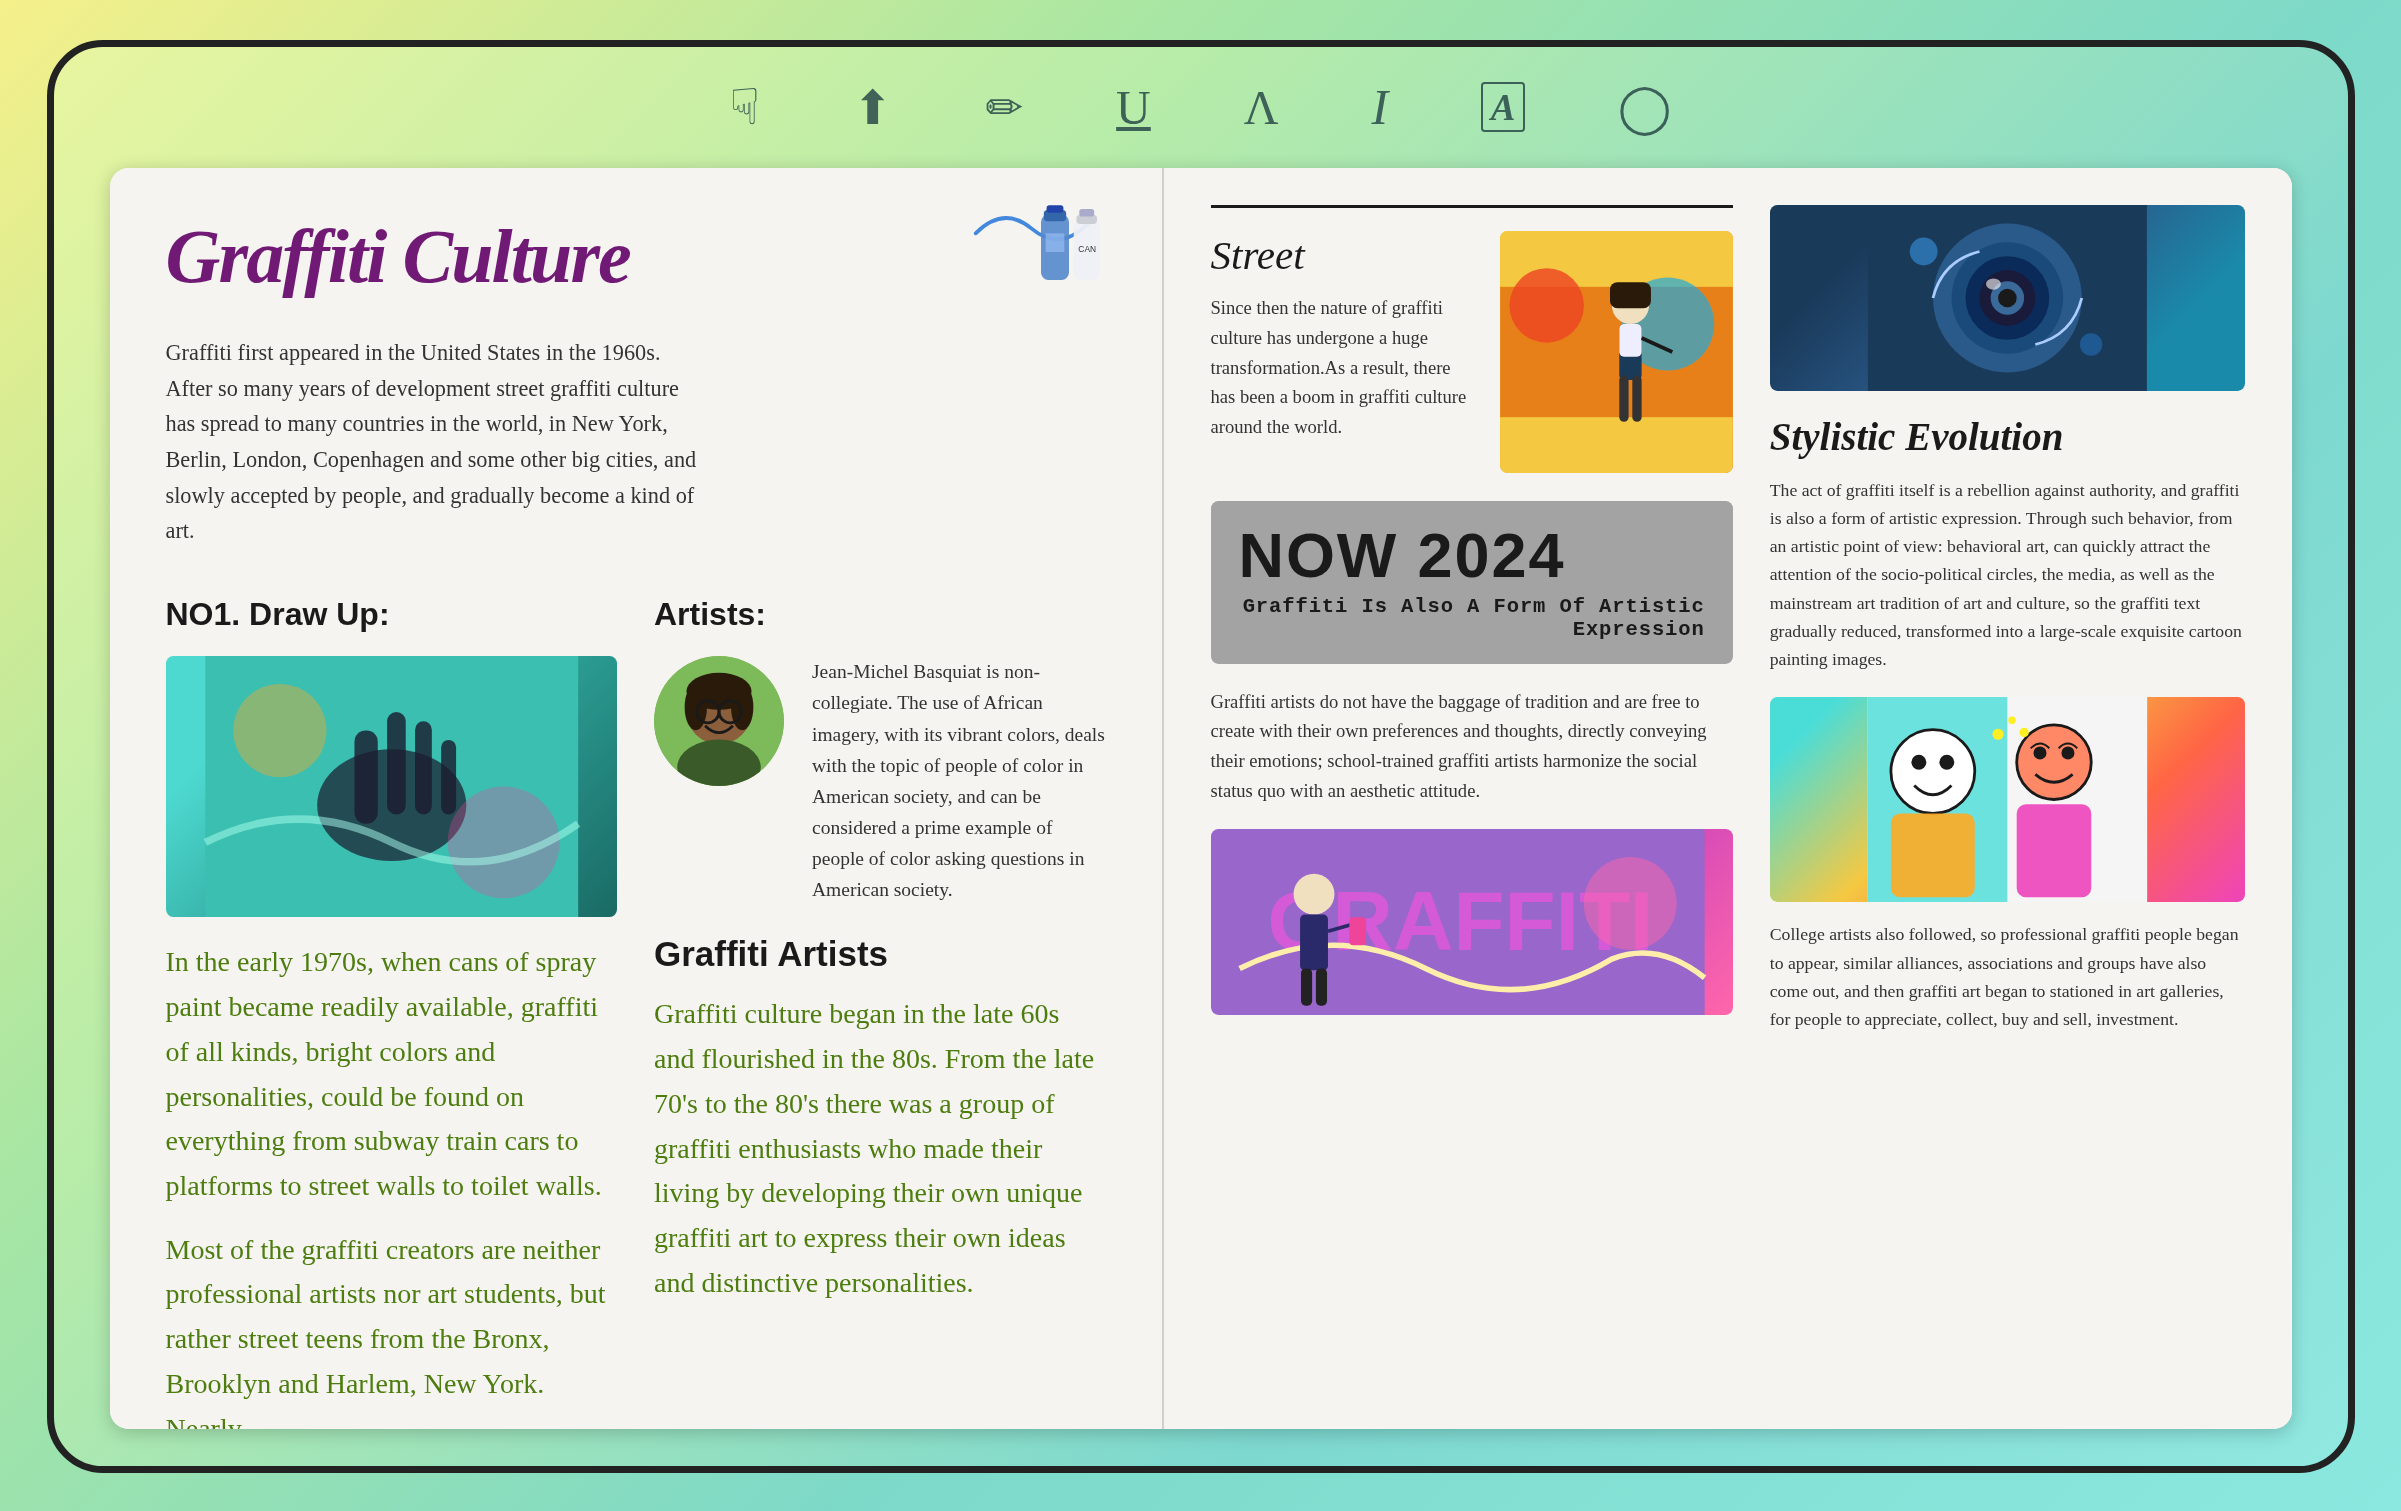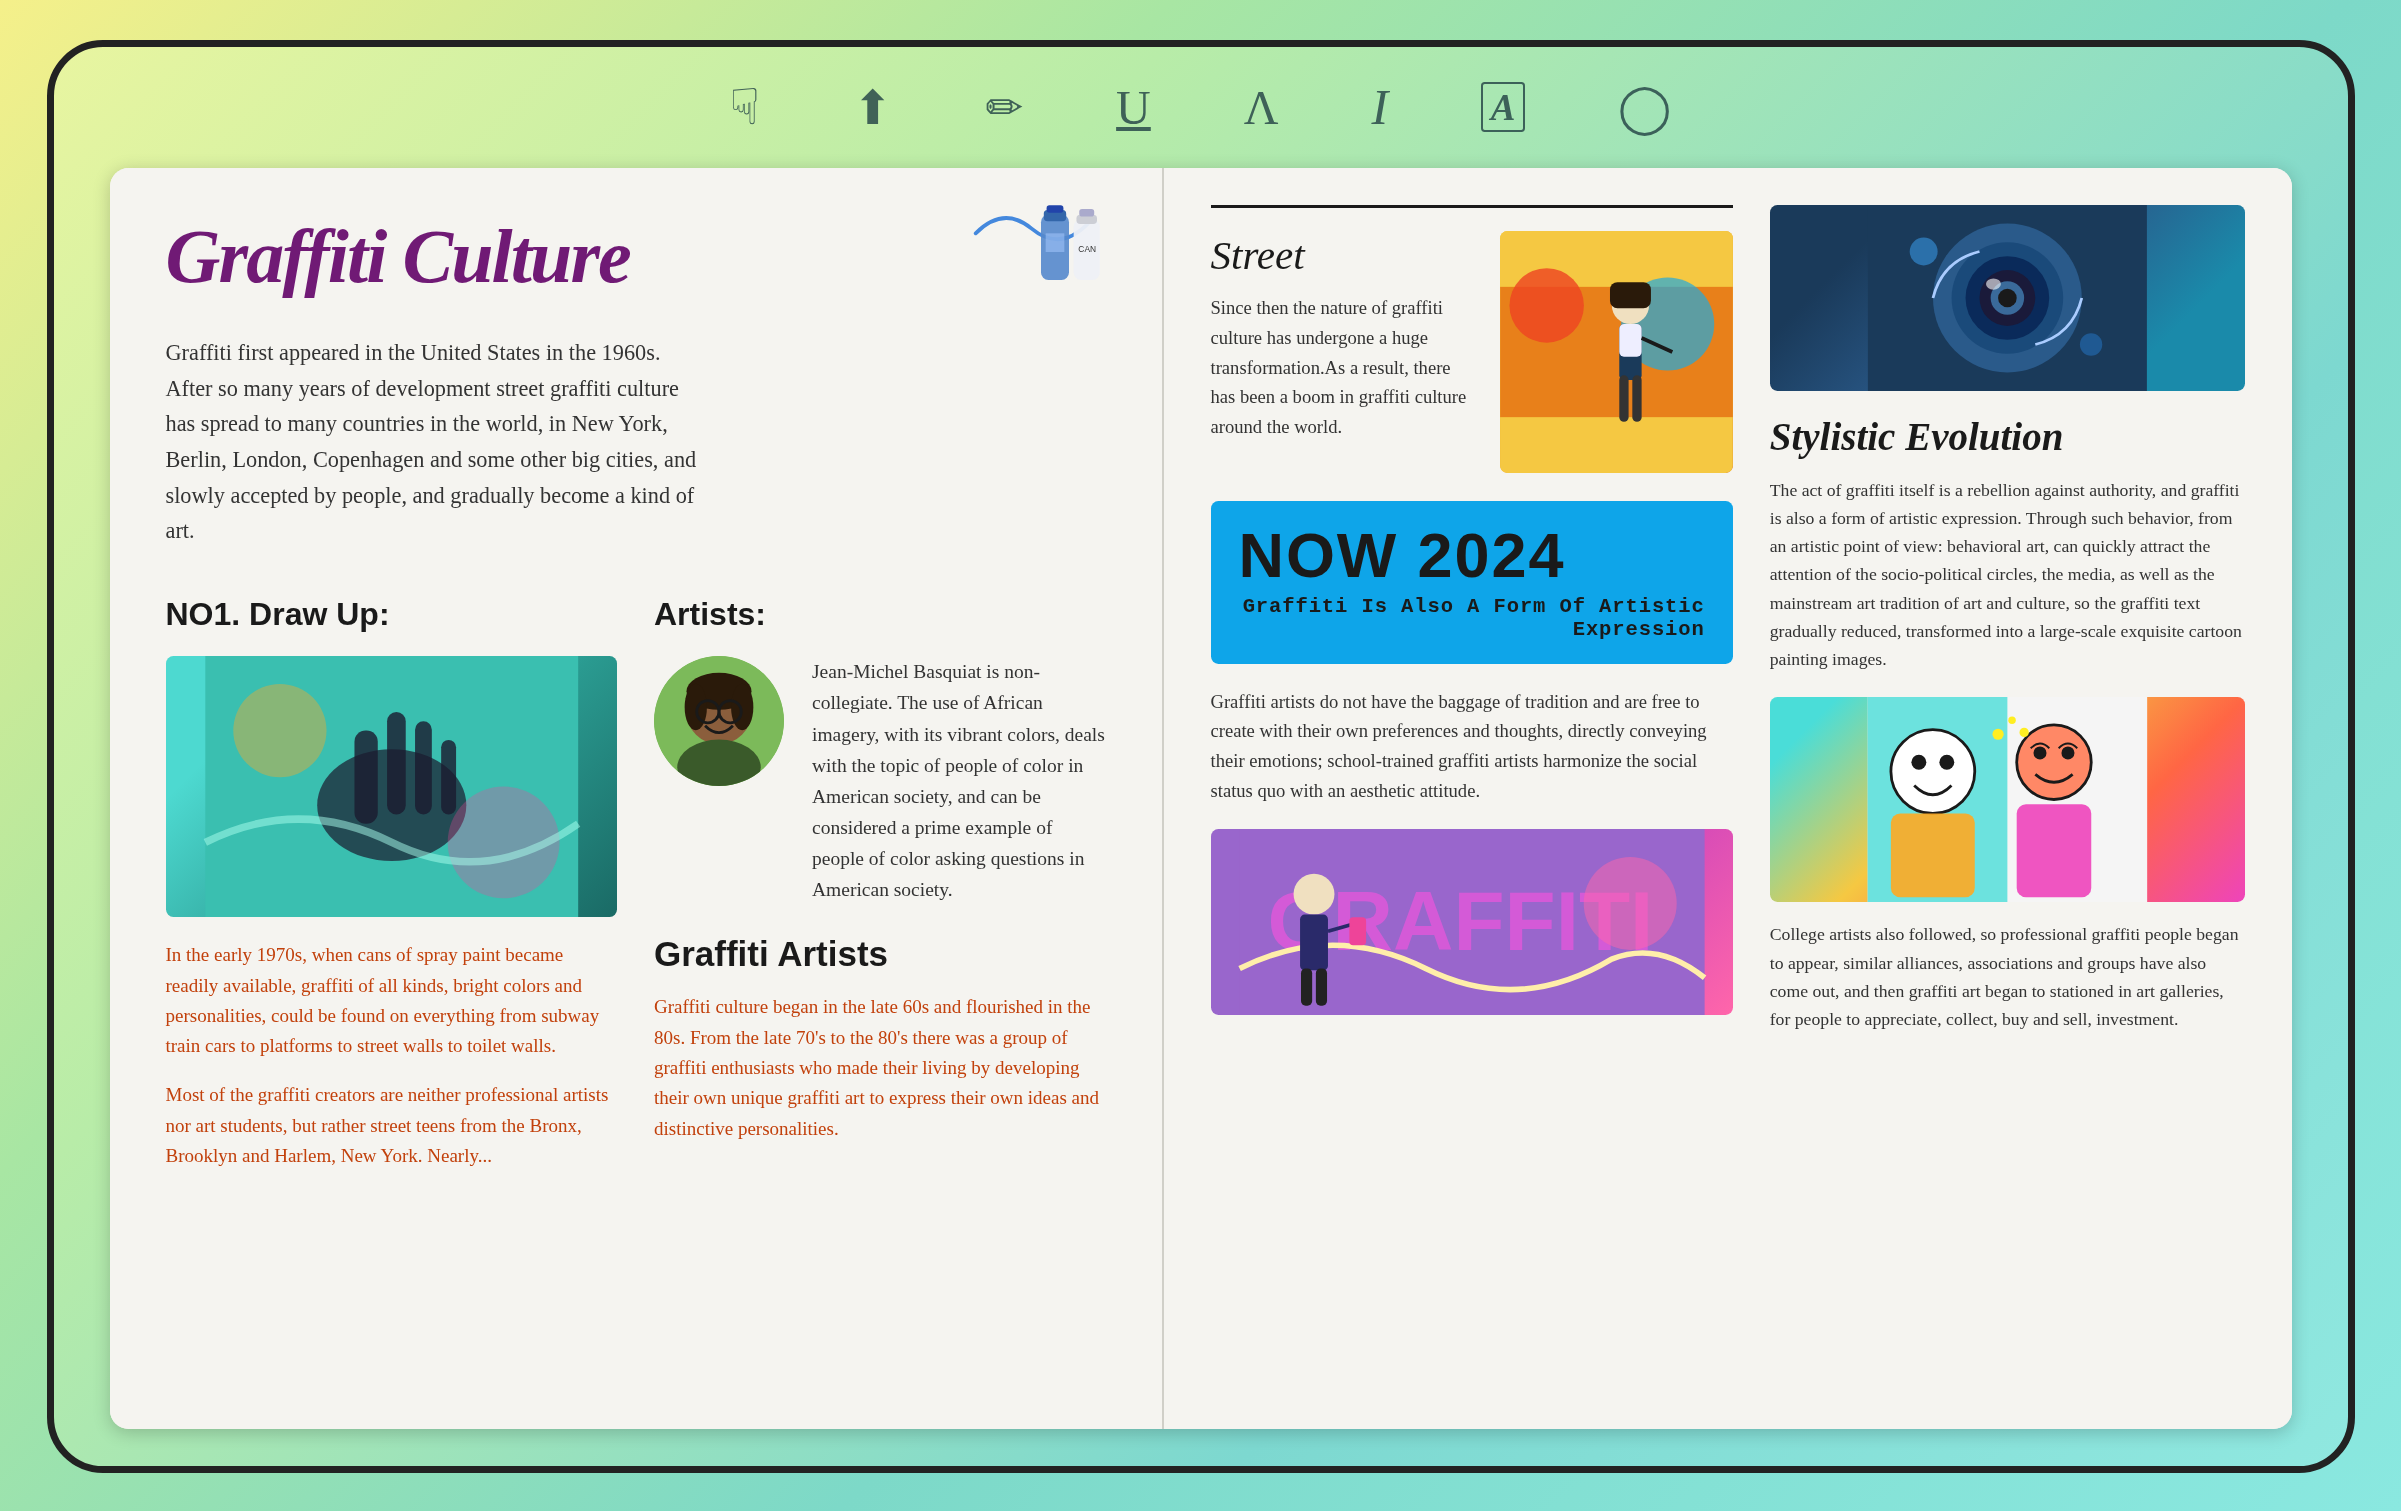--- a/index.html
+++ b/index.html
@@ -131,22 +131,22 @@
       align-items: center;
       justify-content: center;
     }
 
     .graffiti-img-placeholder svg {
       width: 100%;
       height: 100%;
     }
 
     .body-text {
-      font-size: 19px;
-      color: #c2410c;
+      font-size: 28px;
+      color: #4d7c0f;
       line-height: 1.6;
       margin-bottom: 18.6px;
     }
 
     .artist-section-title {
       font-family: Arial, sans-serif;
       font-size: 32px;
       font-weight: 900;
       color: #1a1a1a;
       margin-bottom: 23px;
@@ -246,21 +246,21 @@
       flex-shrink: 0;
       background: linear-gradient(135deg, #f5c842 30%, #e8902a 70%, #d45a1a 100%);
       border-radius: 7.4px;
       overflow: hidden;
       display: flex;
       align-items: center;
       justify-content: center;
     }
 
     .now-2024-banner {
-      background: #0ea5e9;
+      background: #a3a3a3;
       border-radius: 7.4px;
       padding: 23px 28px;
       margin-bottom: 23px;
       text-align: left;
     }
 
     .now-2024-top {
       font-family: Arial, sans-serif;
       font-size: 63px;
       font-weight: 900;

